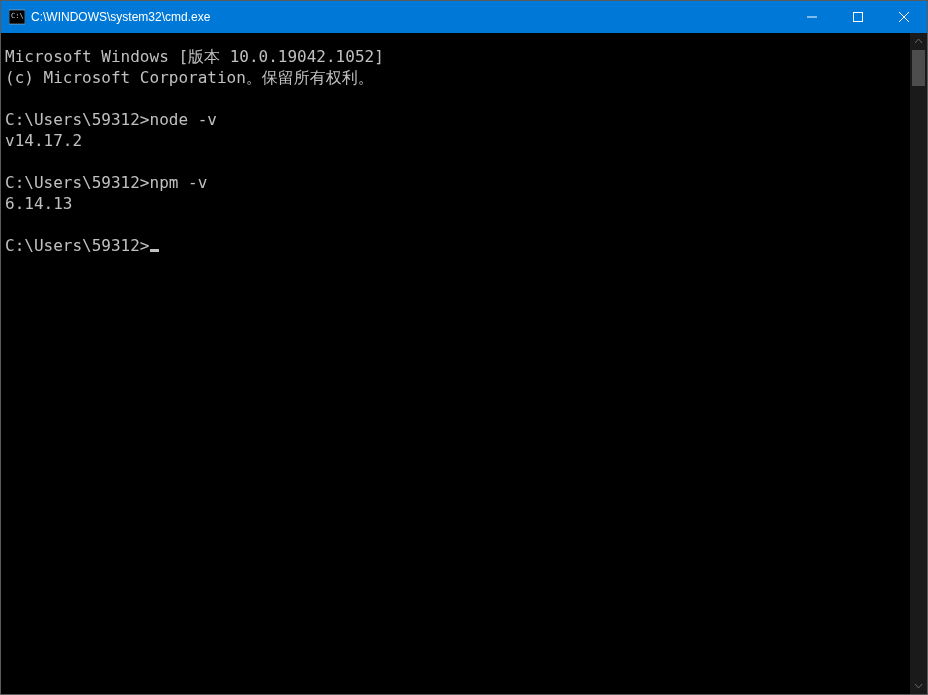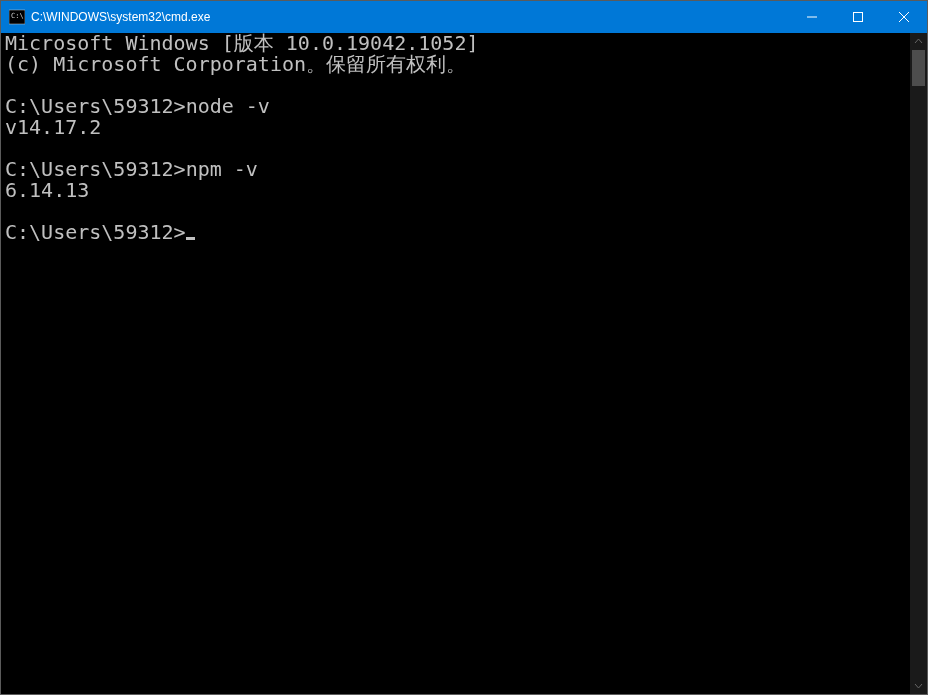--- a/index.html
+++ b/index.html
@@ -63,23 +63,23 @@
       position: relative;
       height: calc(100% - 32px);
       display: flex;
     }
 
     .terminal {
       flex: 1;
       background: #000000;
       color: #c0c0c0;
       font-family: "NSimSun", "SimSun", "Consolas", monospace;
-      font-size: 20px;
+      font-size: 16px;
       line-height: 21px;
-      padding: 0 0 0 4px;
+      padding: 13px 0 0 4px;
       white-space: pre;
       overflow: hidden;
     }
 
     .scrollbar {
       width: 17px;
       background: #1a1a1a;
       position: relative;
     }
 

